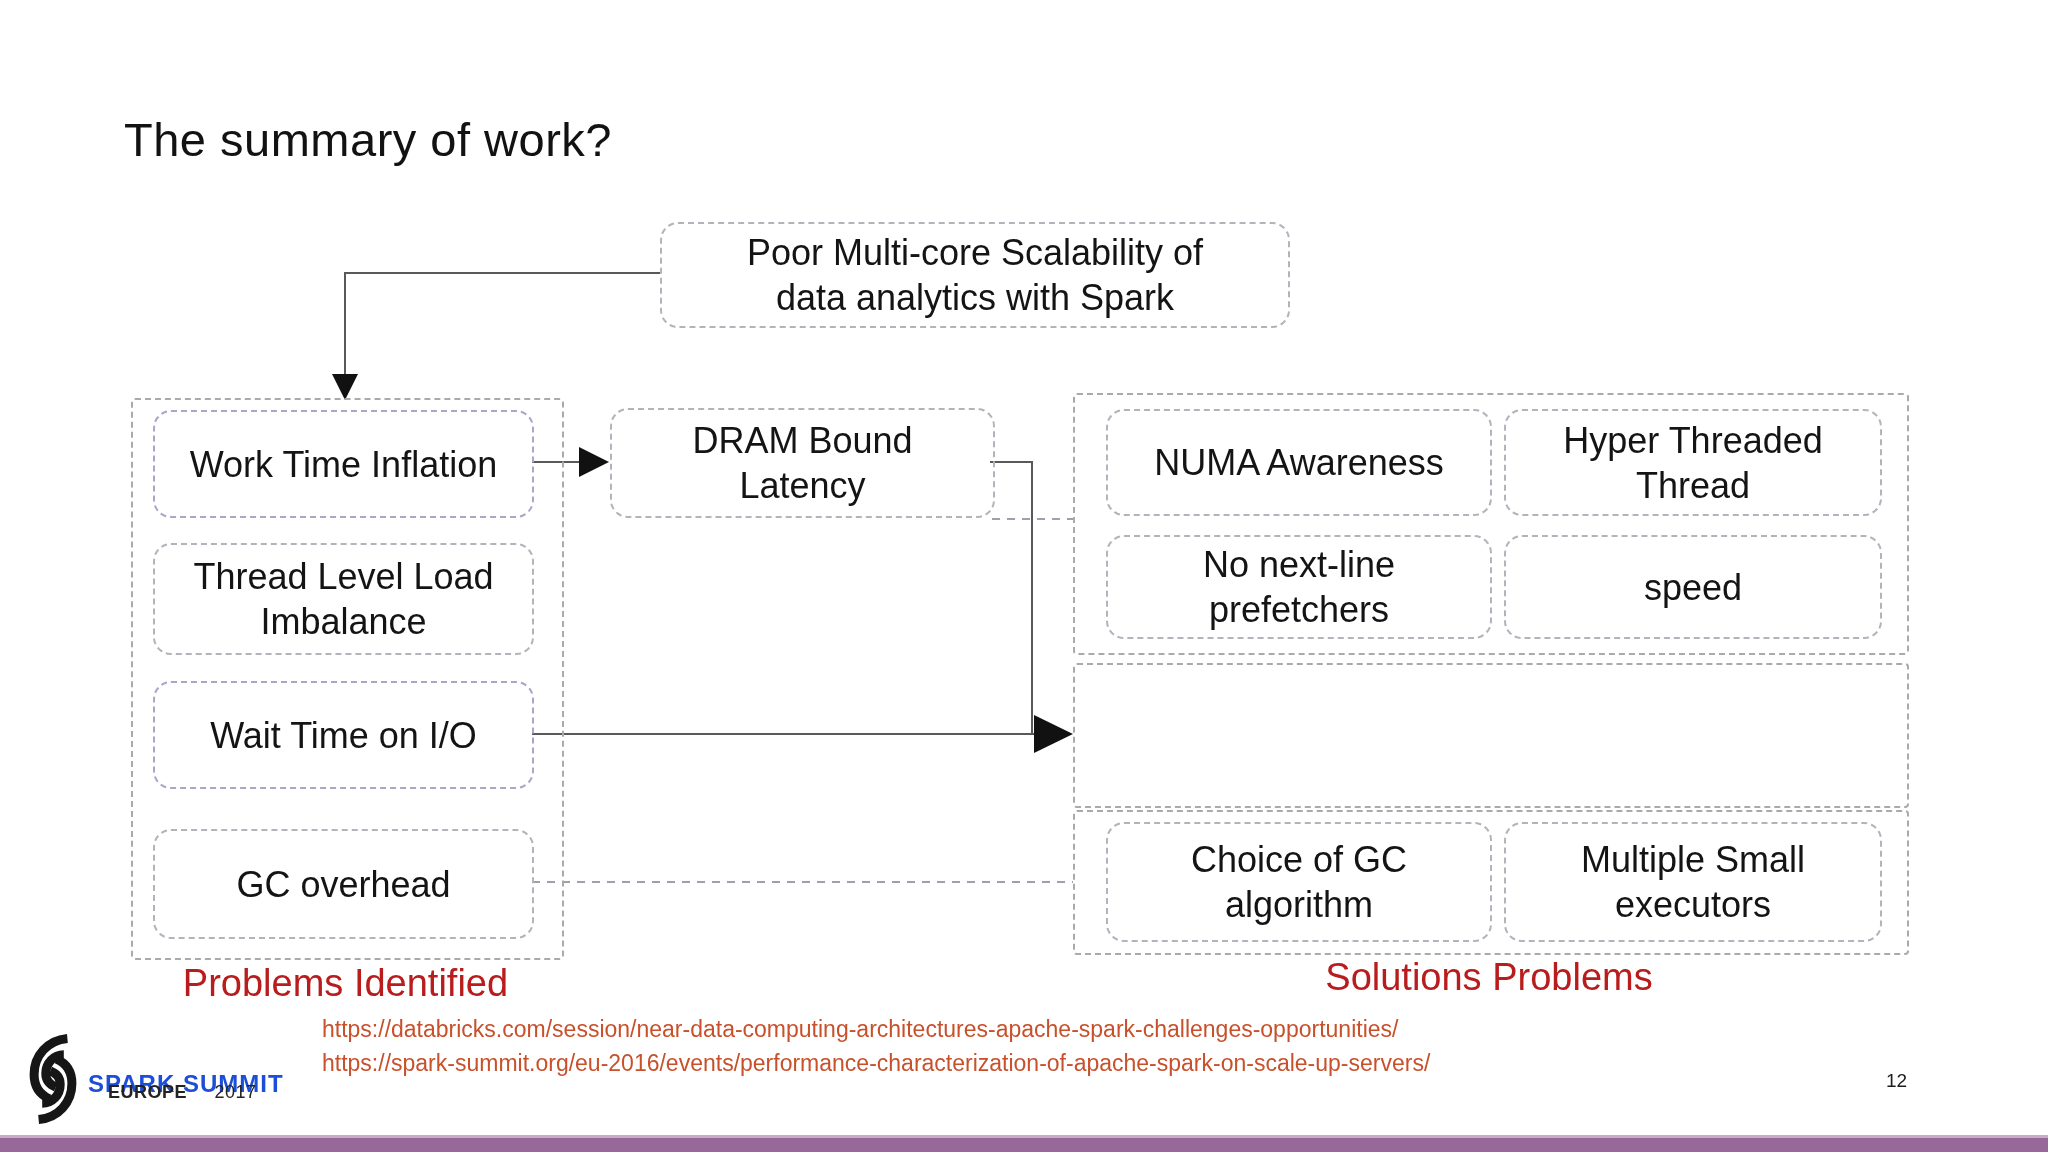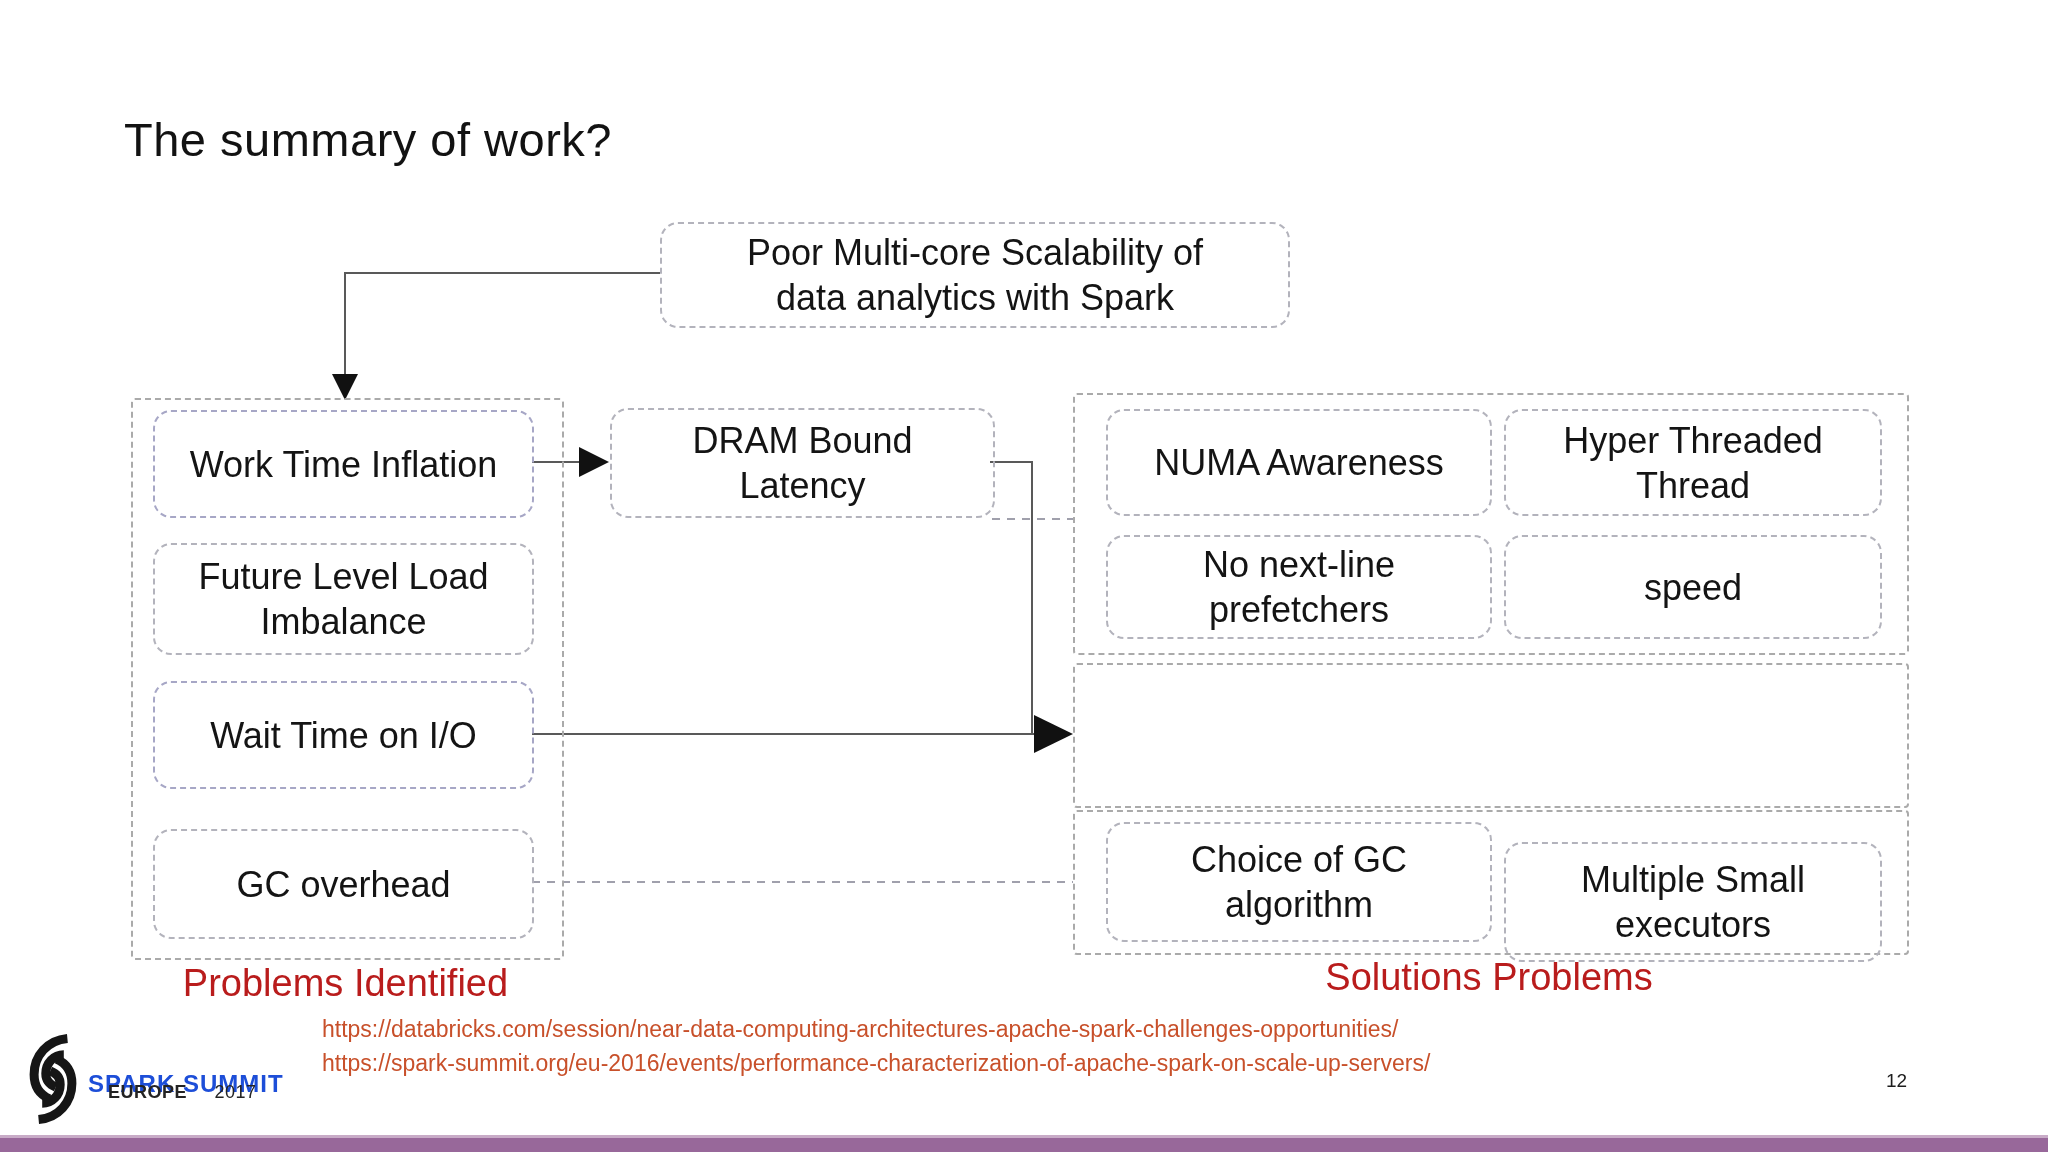--- a/index.html
+++ b/index.html
@@ -57,21 +57,21 @@
     <span>data analytics with Spark</span>
   </div>
 
   <div class="group" style="left:131px;top:398px;width:429px;height:558px;"></div>
 
   <div class="dbox" style="left:153px;top:410px;width:377px;height:104px;">
     <span>Work Time Inflation</span>
     <span></span>
   </div>
   <div class="dbox gray" style="left:153px;top:543px;width:377px;height:108px;">
-    <span>Future Level Load</span>
+    <span>Thread Level Load</span>
     <span>Imbalance</span>
   </div>
   <div class="dbox" style="left:153px;top:681px;width:377px;height:104px;">
     <span>Wait Time on I/O</span>
     <span></span>
   </div>
   <div class="dbox gray" style="left:153px;top:829px;width:377px;height:106px;">
     <span>GC overhead</span>
     <span></span>
   </div>
@@ -100,21 +100,21 @@
     <span>speed</span>
   </div>
 
   <div class="group" style="left:1073px;top:663px;width:832px;height:141px;"></div>
 
   <div class="group" style="left:1073px;top:810px;width:832px;height:141px;"></div>
   <div class="dbox gray" style="left:1106px;top:822px;width:382px;height:116px;">
     <span>Choice of GC</span>
     <span>algorithm</span>
   </div>
-  <div class="dbox gray" style="left:1504px;top:842px;width:374px;height:116px;">
+  <div class="dbox gray" style="left:1504px;top:822px;width:374px;height:116px;">
     <span>Multiple Small</span>
     <span>executors</span>
   </div>
 
   <div class="glabel" style="left:1073px;top:956px;width:832px;">Solutions Problems</div>
 
   <div class="links">
     <a href="#">https://databricks.com/session/near-data-computing-architectures-apache-spark-challenges-opportunities/</a>
     <a href="#">https://spark-summit.org/eu-2016/events/performance-characterization-of-apache-spark-on-scale-up-servers/</a>
   </div>

